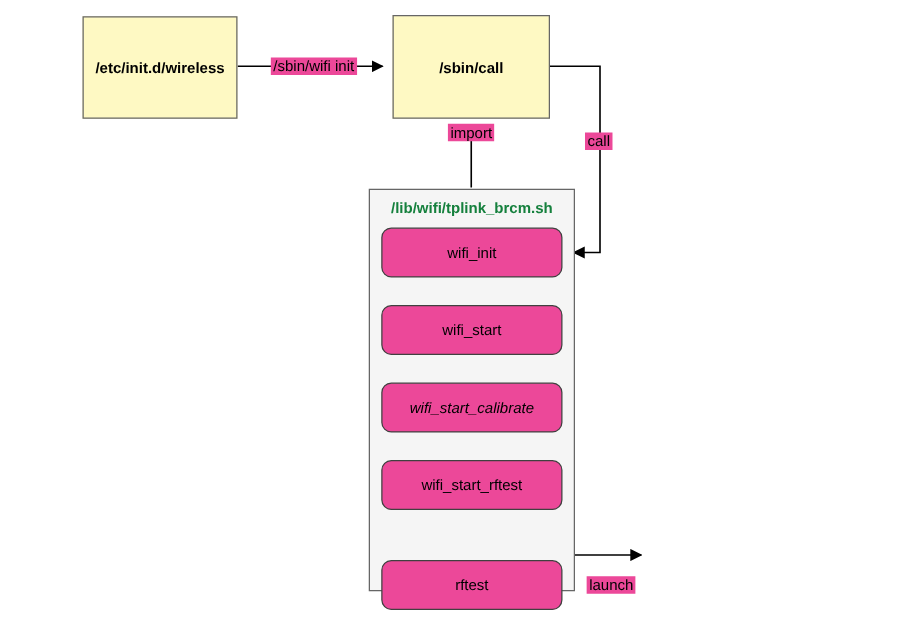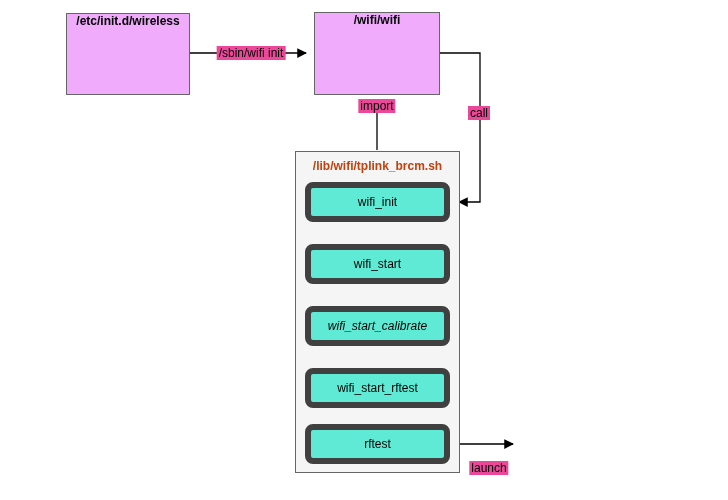--- a/index.html
+++ b/index.html
@@ -15,24 +15,24 @@
   }
 
   .edges-svg {
     position: absolute;
     left: 0; top: 0;
     width: 728px; height: 500px;
   }
 
   .node {
     position: absolute;
-    background: #f0abfc;
+    background: #fef9c3;
     border: 1px solid #666666;
     display: flex;
-    align-items: flex-start;
+    align-items: center;
     justify-content: center;
     text-align: center;
     font-size: 12px;
     font-weight: bold;
     color: #000000;
   }
   .node-wireless { left: 66px; top: 13px; width: 124px; height: 82px; }
   .node-sbin-wifi { left: 314px; top: 12px; width: 126px; height: 83px; }
   .node-usr-sbin-rftest { left: 521px; top: 403px; width: 126px; height: 83px; }
 
@@ -43,42 +43,42 @@
     background: #f5f5f5;
     border: 1px solid #666666;
   }
   .container-title {
     position: absolute;
     left: 0; top: 7px;
     width: 100%;
     text-align: center;
     font-size: 12px;
     font-weight: bold;
-    color: #c2410c;
+    color: #15803d;
   }
 
   .step {
     position: absolute;
     left: 305px;
     width: 145px;
     height: 40px;
-    background: #5eead4;
-    border: 6px solid #404040;
+    background: #ec4899;
+    border: 1px solid #404040;
     border-radius: 8px;
     display: flex;
     align-items: center;
     justify-content: center;
     font-size: 12px;
     color: #000000;
   }
   .step-0 { top: 182px; }
   .step-1 { top: 244px; }
   .step-2 { top: 306px; font-style: italic; }
   .step-3 { top: 368px; }
-  .step-4 { top: 424px; }
+  .step-4 { top: 448px; }
 
   .edge-label {
     position: absolute;
     transform: translate(-50%, -50%);
     background: #ec4899;
     padding: 0 2px;
     font-size: 12px;
     color: #000000;
     white-space: nowrap;
     line-height: 14px;
@@ -131,21 +131,21 @@
     <span>wifi_start_rftest</span>
   </div>
   <div class="step step-4">
     <span>rftest</span>
   </div>
 
   <div class="node node-wireless">
     <span>/etc/init.d/wireless</span>
   </div>
   <div class="node node-sbin-wifi">
-    <span>/wifi/wifi</span>
+    <span>/sbin/call</span>
   </div>
 
   <div class="edge-label lbl-init">/sbin/wifi init</div>
   <div class="edge-label lbl-import">import</div>
   <div class="edge-label lbl-call">call</div>
   <div class="edge-label lbl-launch">launch</div>
 
 </div>
 
 </body></html>

